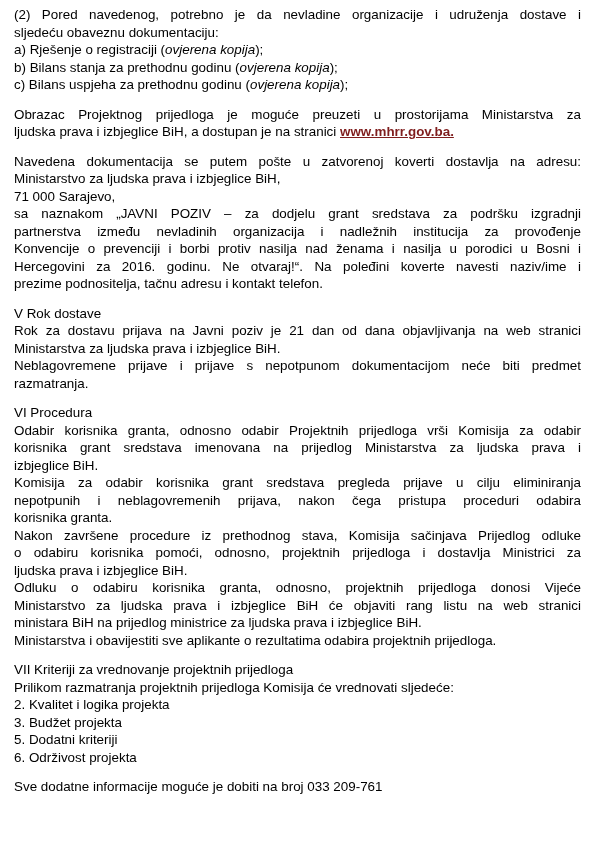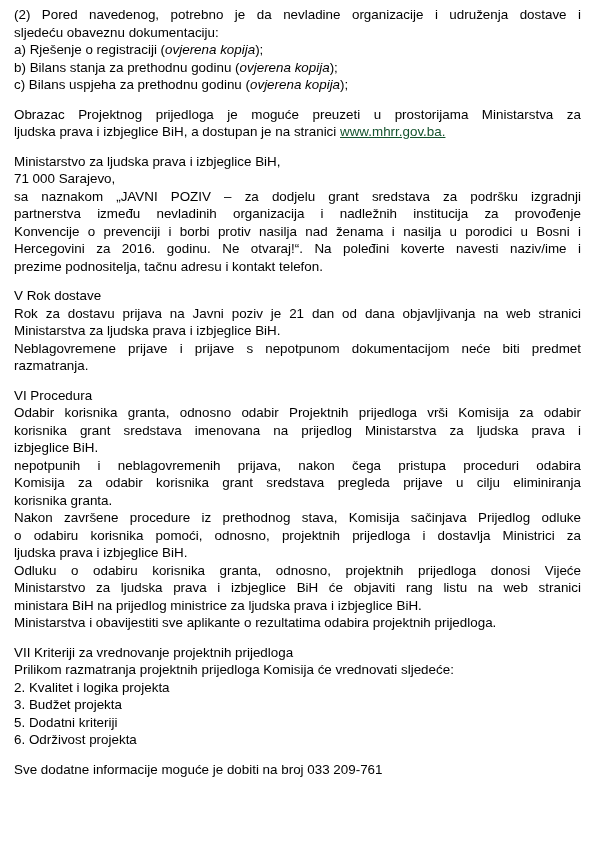--- a/index.html
+++ b/index.html
@@ -46,45 +46,46 @@
 <div class="doc">
     <div class="block">
       <div class="line just"><span class="">(2) Pored navedenog, potrebno je da nevladine organizacije i udruženja dostave i</span></div>
       <div class="line"><span class="">sljedeću obaveznu dokumentaciju:</span></div>
       <div class="line"><span class="">a) Rješenje o registraciji (</span><span class="i">ovjerena kopija</span><span class="">);</span></div>
       <div class="line"><span class="">b) Bilans stanja za prethodnu godinu (</span><span class="i">ovjerena kopija</span><span class="">);</span></div>
       <div class="line"><span class="">c) Bilans uspjeha za prethodnu godinu (</span><span class="i">ovjerena kopija</span><span class="">);</span></div>
     </div>
     <div class="block">
       <div class="line just"><span class="">Obrazac Projektnog prijedloga je moguće preuzeti u prostorijama Ministarstva za</span></div>
-      <div class="line"><span class="">ljudska prava i izbjeglice BiH, a dostupan je na stranici </span><a class="link" href="#" style="color: #14532d;">www.mhrr.gov.ba.</a></div>
+      <div class="line"><span class="">ljudska prava i izbjeglice BiH, a dostupan je na stranici </span><a class="link" href="#" style="color: #7f1d1d; font-weight: bold;">www.mhrr.gov.ba.</a></div>
     </div>
     <div class="block">
+      <div class="line just"><span class="">Navedena dokumentacija se putem pošte u zatvorenoj koverti dostavlja na adresu:</span></div>
       <div class="line"><span class="b">Ministarstvo za ljudska prava i izbjeglice BiH,</span></div>
       <div class="line"><span class="b">71 000 Sarajevo,</span></div>
       <div class="line just"><span class="">sa naznakom „JAVNI POZIV – za dodjelu grant sredstava za podršku izgradnji</span></div>
       <div class="line just"><span class="">partnerstva između nevladinih organizacija i nadležnih institucija za provođenje</span></div>
       <div class="line just"><span class="">Konvencije o prevenciji i borbi protiv nasilja nad ženama i nasilja u porodici u Bosni i</span></div>
       <div class="line just"><span class="">Hercegovini za 2016. godinu. Ne otvaraj!“. Na poleđini koverte navesti naziv/ime i</span></div>
       <div class="line"><span class="">prezime podnositelja, tačnu adresu i kontakt telefon.</span></div>
     </div>
     <div class="block">
       <div class="line"><span class="b">V Rok dostave</span></div>
       <div class="line just"><span class="">Rok za dostavu prijava na Javni poziv je 21 dan od dana objavljivanja na web stranici</span></div>
       <div class="line"><span class="">Ministarstva za ljudska prava i izbjeglice BiH.</span></div>
       <div class="line just"><span class="">Neblagovremene prijave i prijave s nepotpunom dokumentacijom neće biti predmet</span></div>
       <div class="line"><span class="">razmatranja.</span></div>
     </div>
     <div class="block">
       <div class="line"><span class="b">VI Procedura</span></div>
       <div class="line just"><span class="">Odabir korisnika granta, odnosno odabir Projektnih prijedloga vrši Komisija za odabir</span></div>
       <div class="line just"><span class="">korisnika grant sredstava imenovana na prijedlog Ministarstva za ljudska prava i</span></div>
       <div class="line"><span class="">izbjeglice BiH.</span></div>
+      <div class="line just"><span class="">Komisija za odabir korisnika grant sredstava pregleda prijave u cilju eliminiranja</span></div>
       <div class="line just"><span class="">nepotpunih i neblagovremenih prijava, nakon čega pristupa proceduri odabira</span></div>
-      <div class="line just"><span class="">Komisija za odabir korisnika grant sredstava pregleda prijave u cilju eliminiranja</span></div>
       <div class="line"><span class="">korisnika granta.</span></div>
       <div class="line just"><span class="">Nakon završene procedure iz prethodnog stava, Komisija sačinjava Prijedlog odluke</span></div>
       <div class="line just"><span class="">o odabiru korisnika pomoći, odnosno, projektnih prijedloga i dostavlja Ministrici za</span></div>
       <div class="line"><span class="">ljudska prava i izbjeglice BiH.</span></div>
       <div class="line just"><span class="">Odluku o odabiru korisnika granta, odnosno, projektnih prijedloga donosi Vijeće</span></div>
       <div class="line just"><span class="">Ministarstvo za ljudska prava i izbjeglice BiH će objaviti rang listu na web stranici</span></div>
       <div class="line"><span class="">ministara BiH na prijedlog ministrice za ljudska prava i izbjeglice BiH.</span></div>
       <div class="line"><span class="">Ministarstva i obavijestiti sve aplikante o rezultatima odabira projektnih prijedloga.</span></div>
     </div>
     <div class="block">

